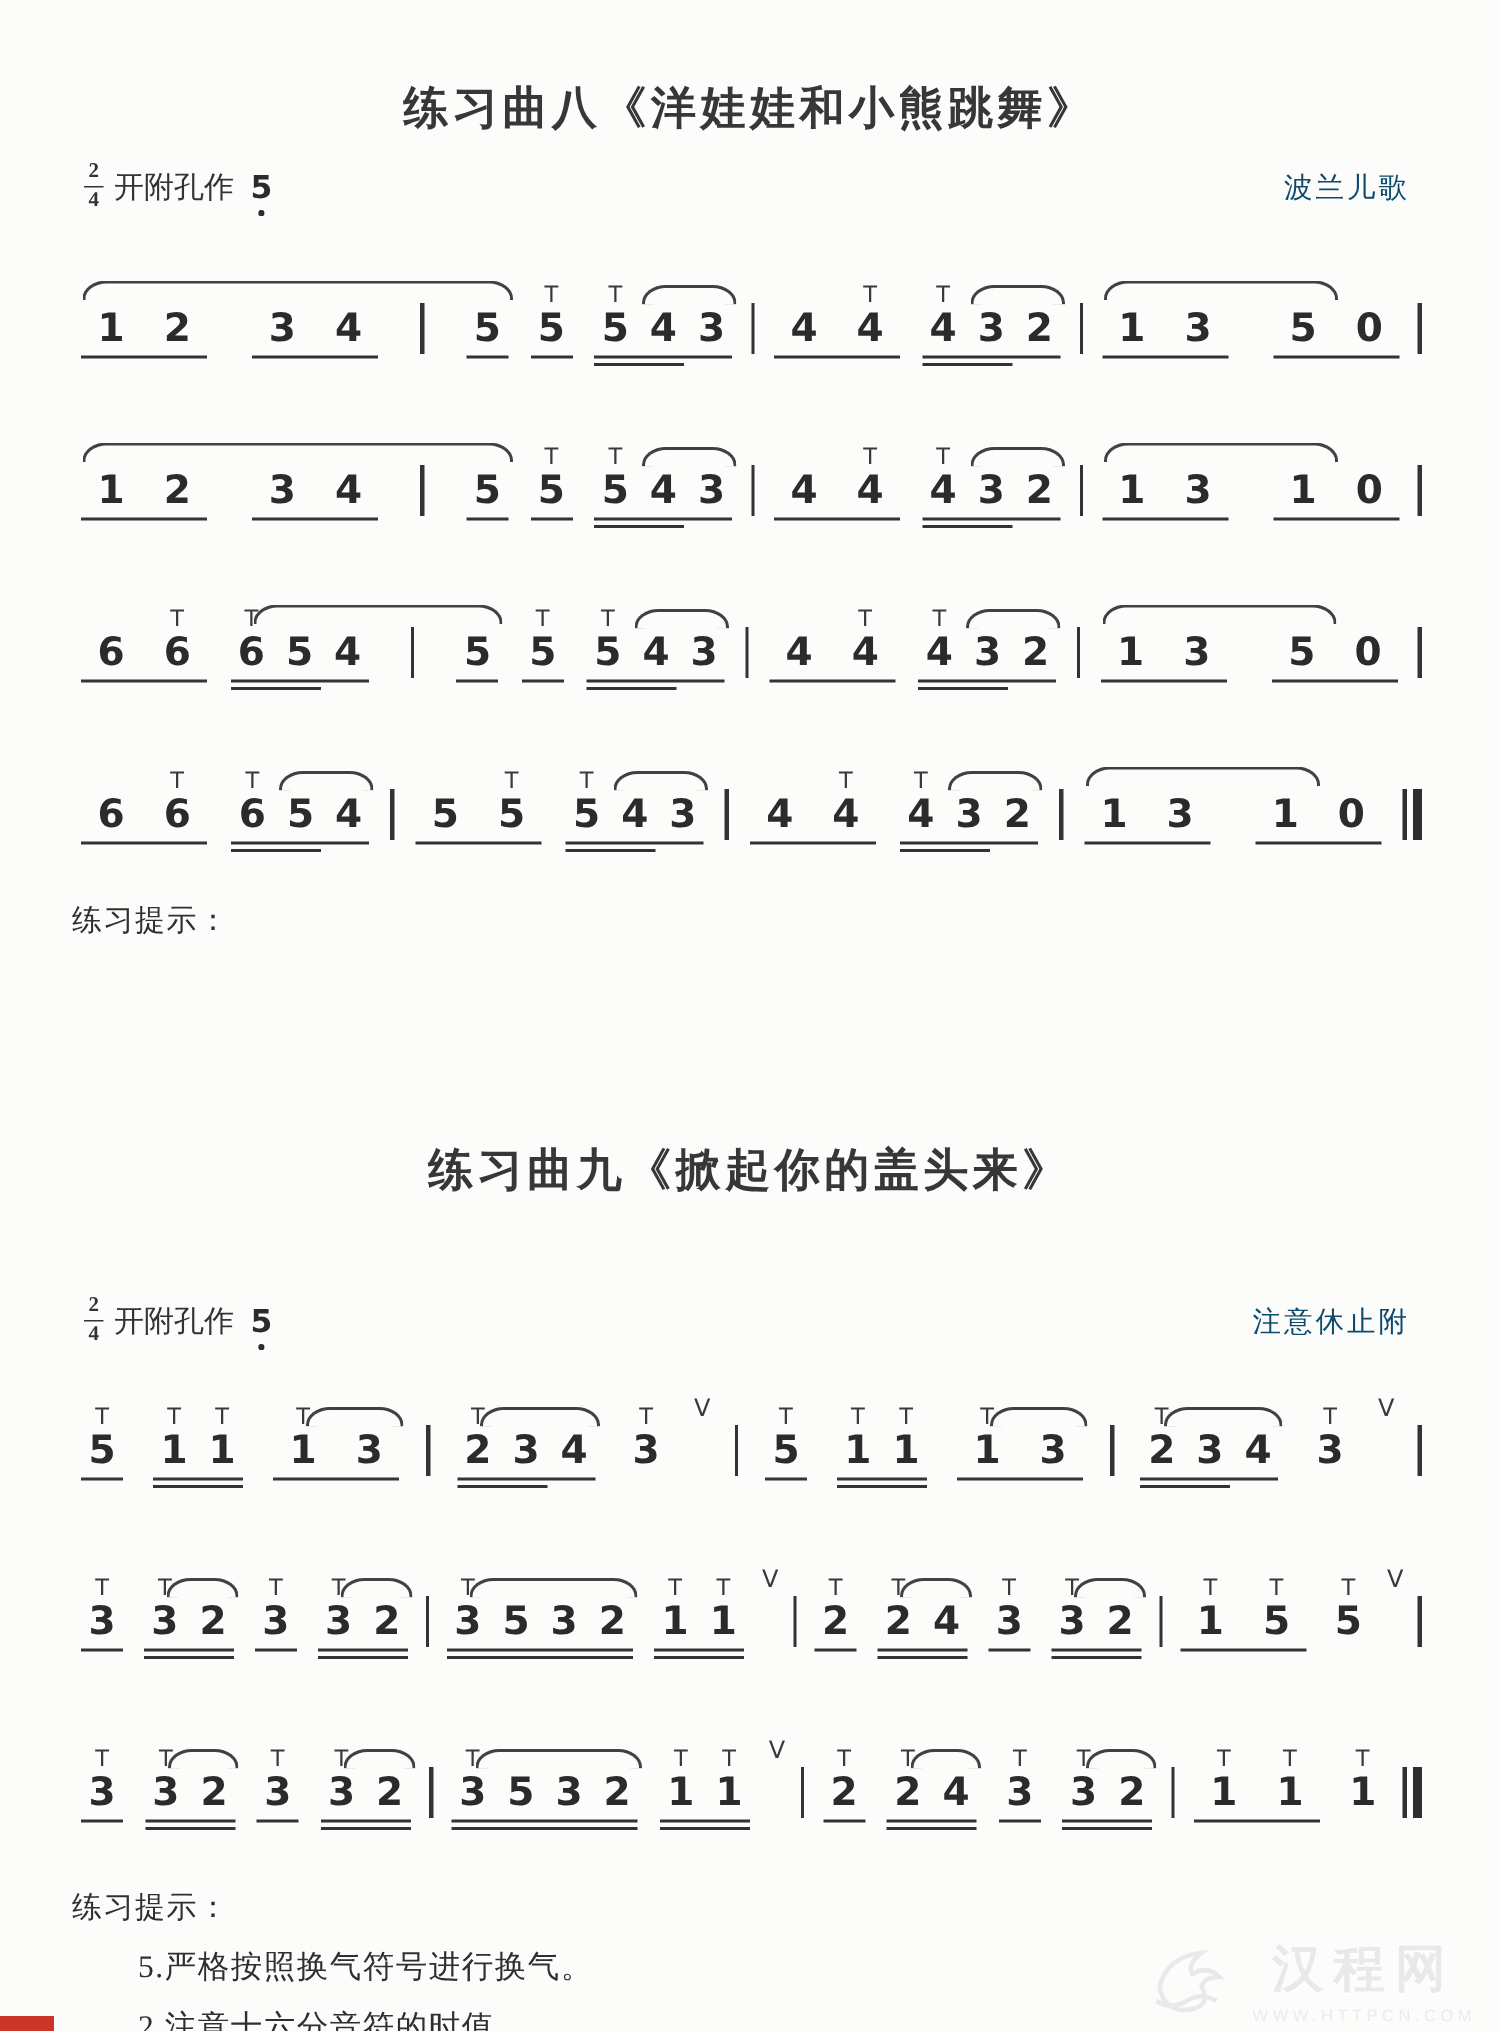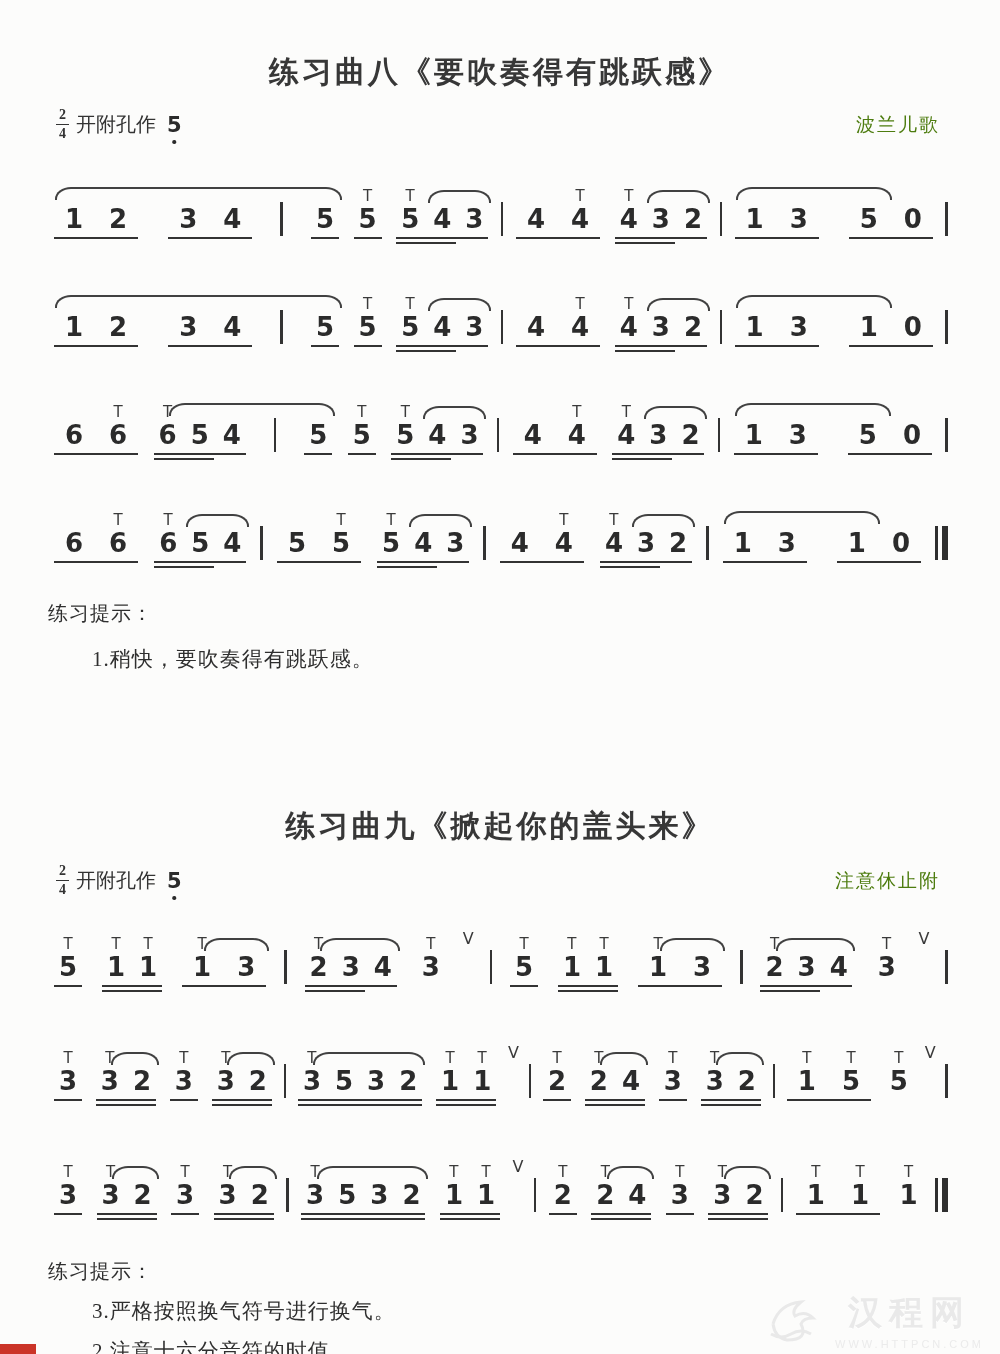--- a/index.html
+++ b/index.html
@@ -8,21 +8,21 @@
   .ex-title{position:absolute;left:0;width:100%;text-align:center;
         font-family:"Liberation Sans",sans-serif;font-weight:700;font-size:30px;
         letter-spacing:3px;color:#373737;}
   .meta{position:absolute;left:56px;right:60px;display:flex;justify-content:space-between;align-items:center;}
   .meta-left{display:flex;align-items:center;gap:7px;font-size:20px;color:#333;}
   .ts{display:inline-flex;flex-direction:column;align-items:center;line-height:1;font-size:14px;font-weight:700;}
   .ts .tnum{border-bottom:1.4px solid #333;padding:0 3px 2px;}
   .ts .tden{padding-top:2px;}
   .keynote{position:relative;font-family:"DejaVu Sans",sans-serif;font-weight:700;font-size:21px;margin-left:4px;color:#2b2b2b;}
   .odot{position:absolute;left:50%;transform:translateX(-50%);bottom:-7px;width:3.5px;height:3.5px;border-radius:50%;background:#2b2b2b;}
-  .source{font-size:19px;color:#4d7c0f;letter-spacing:2px;font-family:Liberation Serif, serif;}
+  .source{font-size:19px;color:#0c4a6e;letter-spacing:2px;font-family:Liberation Serif, serif;}
   .score{position:absolute;left:52px;right:52px;}
   .m-line{display:flex;justify-content:space-between;align-items:flex-start;height:72px;}
   #lines8 .m-line{margin-bottom:36px;}
   #lines9 .m-line{margin-bottom:42px;}
   .ph{position:relative;display:flex;gap:26px;flex:0 0 auto;}
   .grp{position:relative;display:flex;padding:28px 0 16px;flex:0 0 auto;}
   .note{position:relative;display:block;font-family:"DejaVu Sans",sans-serif;font-weight:700;
         font-size:26px;line-height:30px;color:#2b2b2b;padding:0 7px;}
   .grp.sp .note{padding:0 13px;}
   .mark{position:absolute;top:-23px;left:50%;transform:translateX(-50%);font-style:normal;
@@ -44,21 +44,21 @@
   .wm-name{font-family:"Liberation Sans",sans-serif;font-weight:700;font-size:34px;letter-spacing:7px;
         color:#e9e9e9;text-shadow:0 1px 0 #ffffff;}
   .wm-url{font-family:"Liberation Sans",sans-serif;font-size:11px;letter-spacing:3px;color:#ebebeb;margin-top:2px;}
   .redmark{position:absolute;left:0;bottom:0;width:36px;height:10px;background:#cb3428;}
 </style>
 </head>
 <body>
 
 <div id="page">
 
-  <h1 class="ex-title" style="top:32px">练习曲八《要吹奏得有跳跃感》</h1>
+  <h1 class="ex-title" style="top:32px">练习曲八《洋娃娃和小熊跳舞》</h1>
 
   <div class="meta" style="top:108px">
     <div class="meta-left">
       <span class="ts">
         <span class="tnum">2</span>
         <span class="tden">4</span>
       </span>
       <span>开附孔作</span>
       <span class="keynote"><span>5</span><i class="odot"></i></span>
     </div>
@@ -309,24 +309,23 @@
         </div>
         <div class="dbar">
           <i></i>
           <i></i>
         </div>
       </div>
     </div>
 
   <div id="tips8" class="tips" style="top:600px">
     <div class="tlabel">练习提示：</div>
-    <div class="titem">1.稍快，要吹奏得有跳跃感。</div>
   </div>
 
-  <h1 class="ex-title" style="top:786px">练习曲九《掀起你的盖头来》</h1>
+  <h1 class="ex-title" style="top:740px">练习曲九《掀起你的盖头来》</h1>
 
   <div class="meta" style="top:864px">
     <div class="meta-left">
       <span class="ts">
         <span class="tnum">2</span>
         <span class="tden">4</span>
       </span>
       <span>开附孔作</span>
       <span class="keynote"><span>5</span><i class="odot"></i></span>
     </div>
@@ -545,21 +544,21 @@
         </div>
         <div class="dbar">
           <i></i>
           <i></i>
         </div>
       </div>
     </div>
 
   <div id="tips9" class="tips" style="top:1258px">
     <div class="tlabel">练习提示：</div>
-    <div class="titem">3.严格按照换气符号进行换气。</div>
+    <div class="titem">5.严格按照换气符号进行换气。</div>
     <div class="titem">2.注意十六分音符的时值</div>
   </div>
 
   <div class="wm">
     <svg width="66" height="52" viewBox="0 0 66 52">
       <path d="M12 30 Q18 10 40 8 Q30 16 34 22 Q44 16 52 24 Q42 24 40 30 Q48 46 26 46 Q14 44 12 30" fill="none" stroke="#e9e9e9" stroke-width="3"></path>
       <path d="M10 40 Q20 46 30 40 Q40 34 50 40" fill="none" stroke="#e9e9e9" stroke-width="3"></path>
     </svg>
     <div class="wm-text">
       <span class="wm-name">汉程网</span>

